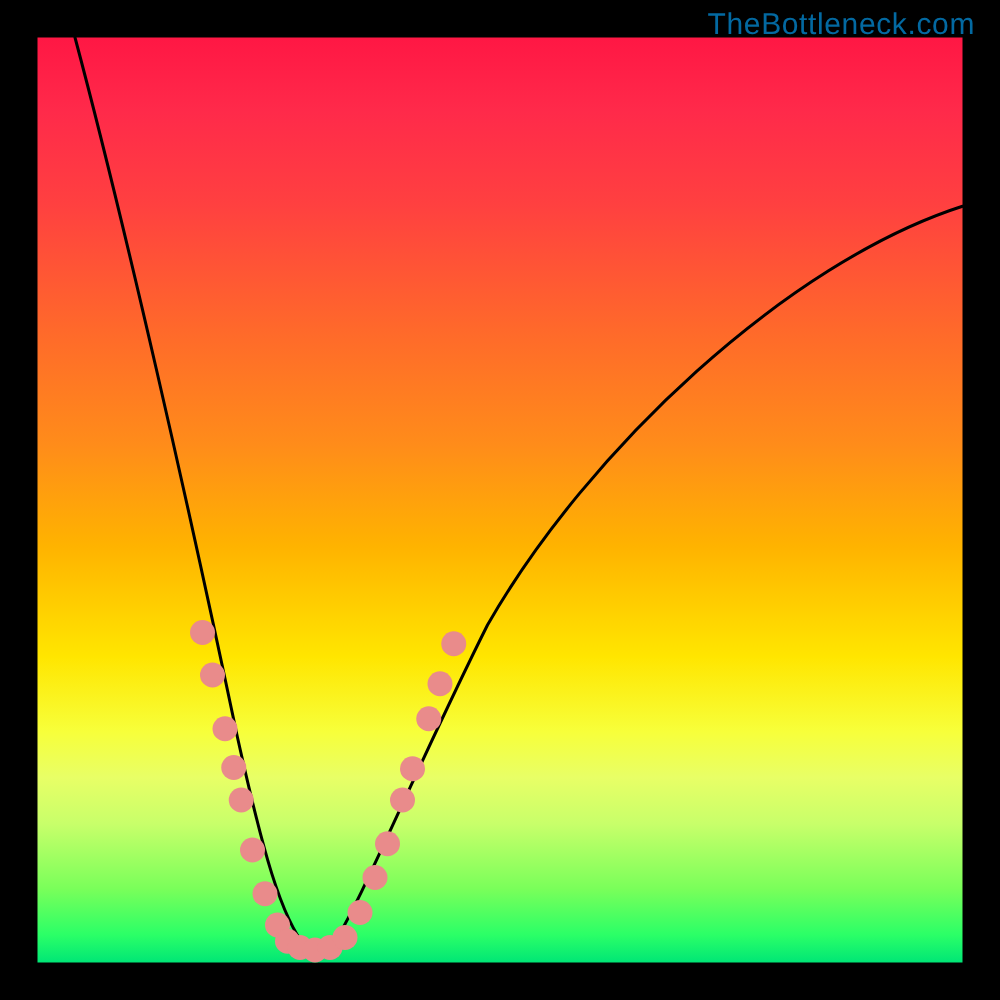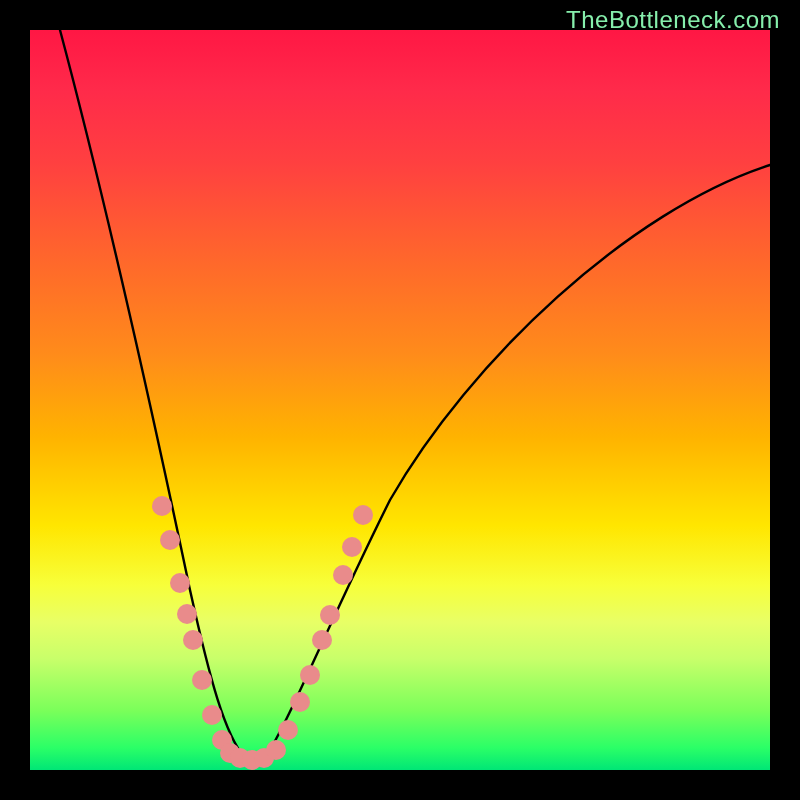--- a/index.html
+++ b/index.html
@@ -40,21 +40,21 @@
       #c8ff6a 85%,
       #7aff5a 92%,
       #2bff67 97%,
       #00e676 100%
     );
   }
   .watermark {
     position: absolute;
     top: 6px;
     right: 20px;
-    color: #86efac;
+    color: #0369a1;
     font-size: 24px;
     font-weight: 400;
     letter-spacing: 0.5px;
     user-select: none;
   }
   svg.curves {
     position: absolute;
     left: 0;
     top: 0;
     width: 740px;

